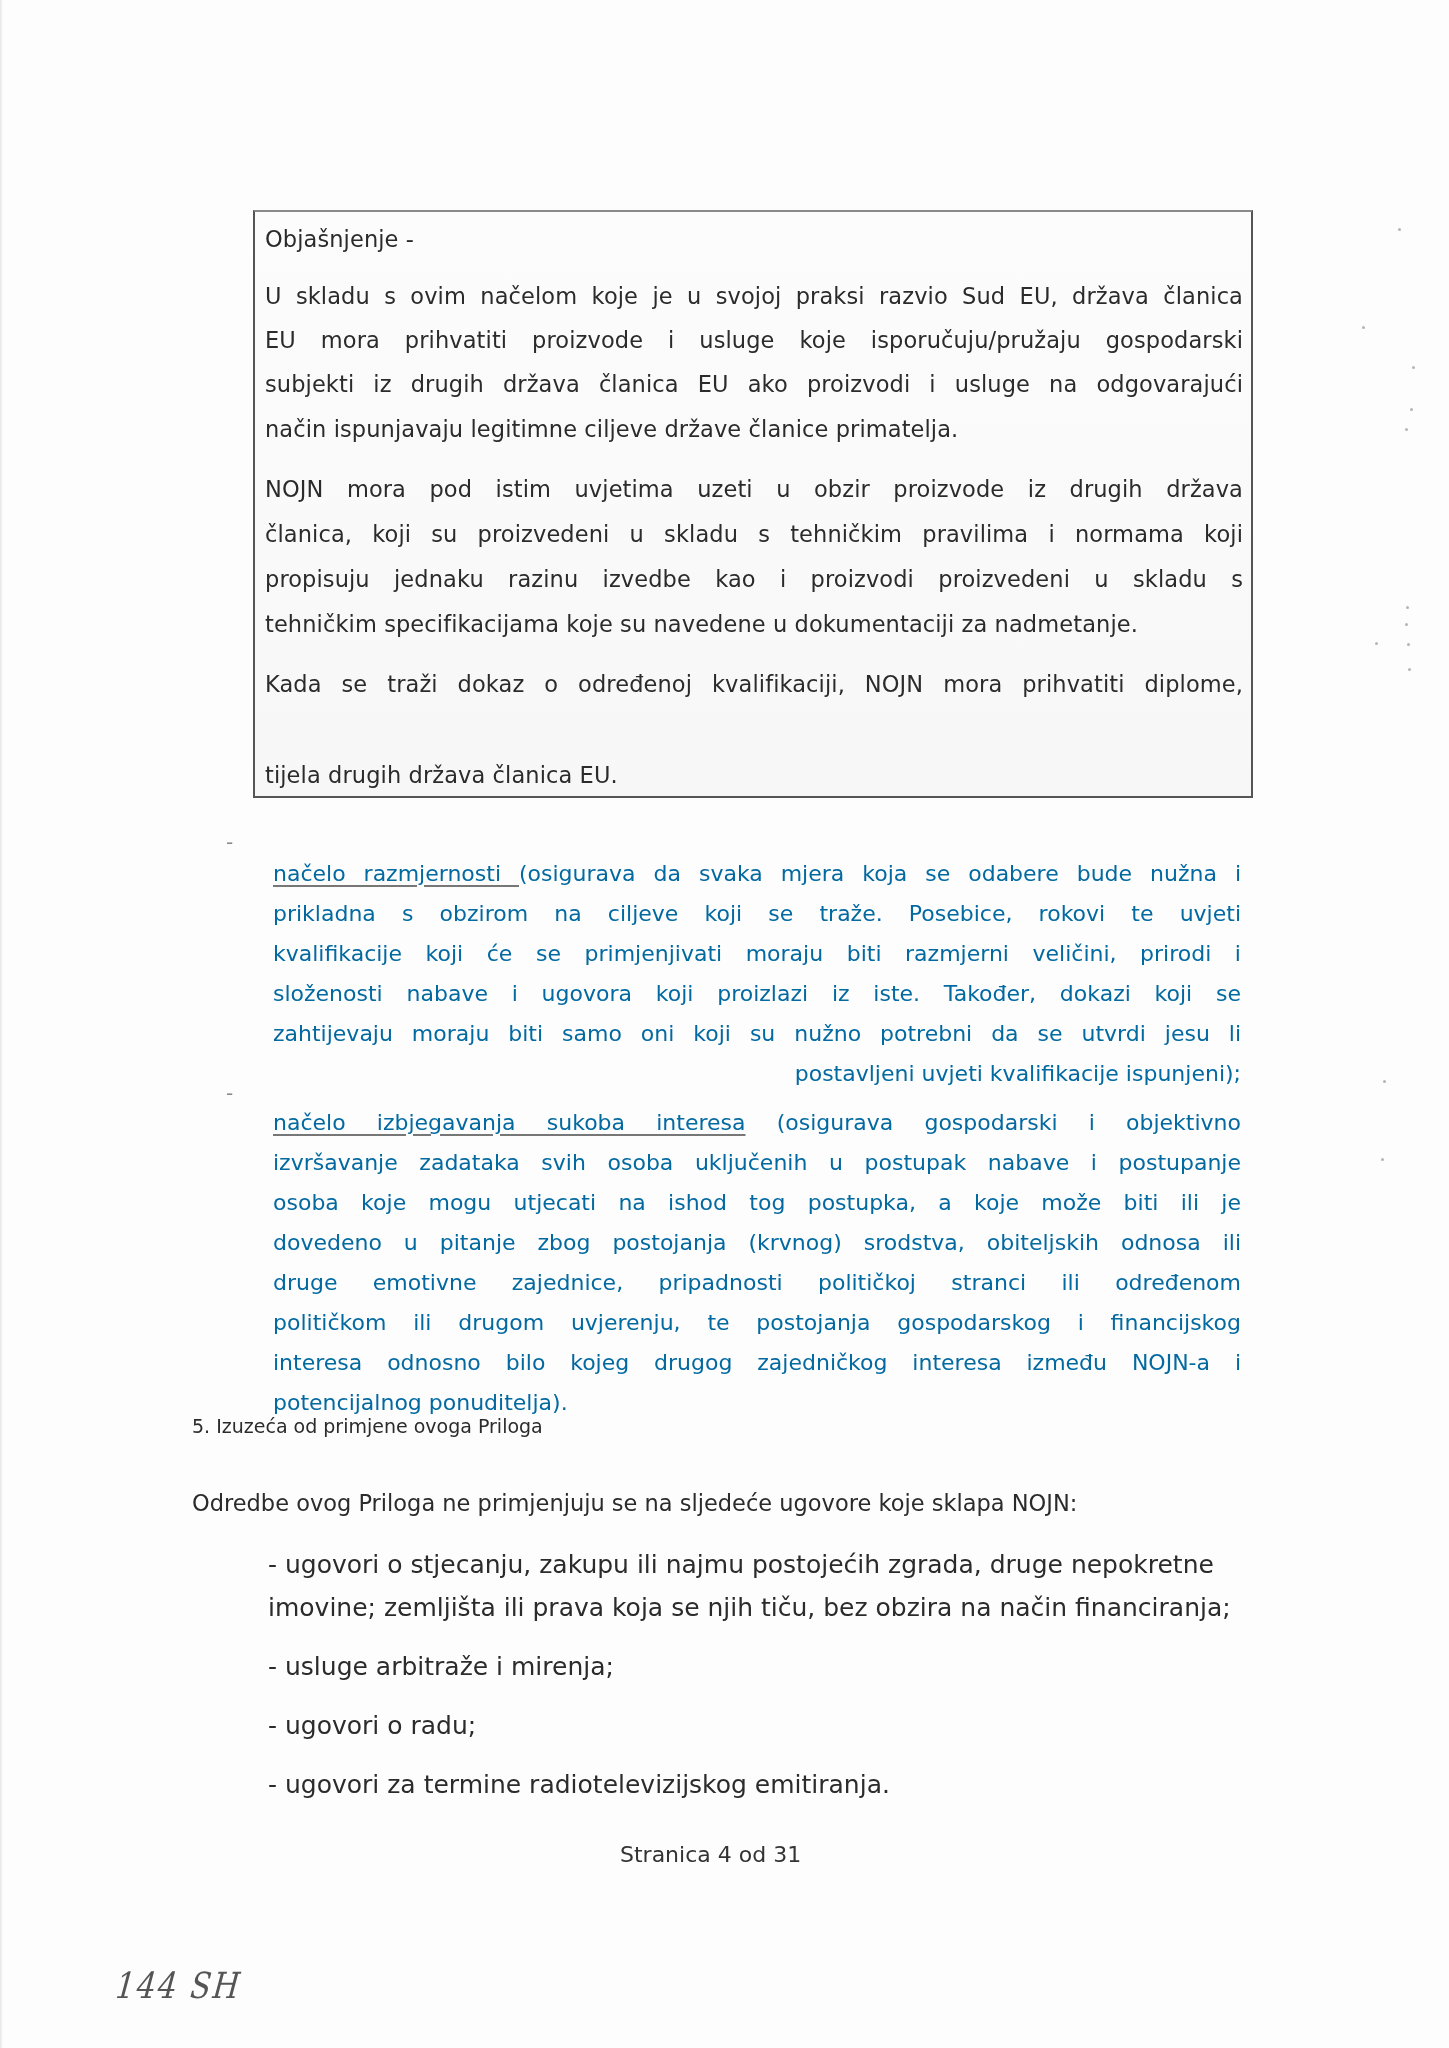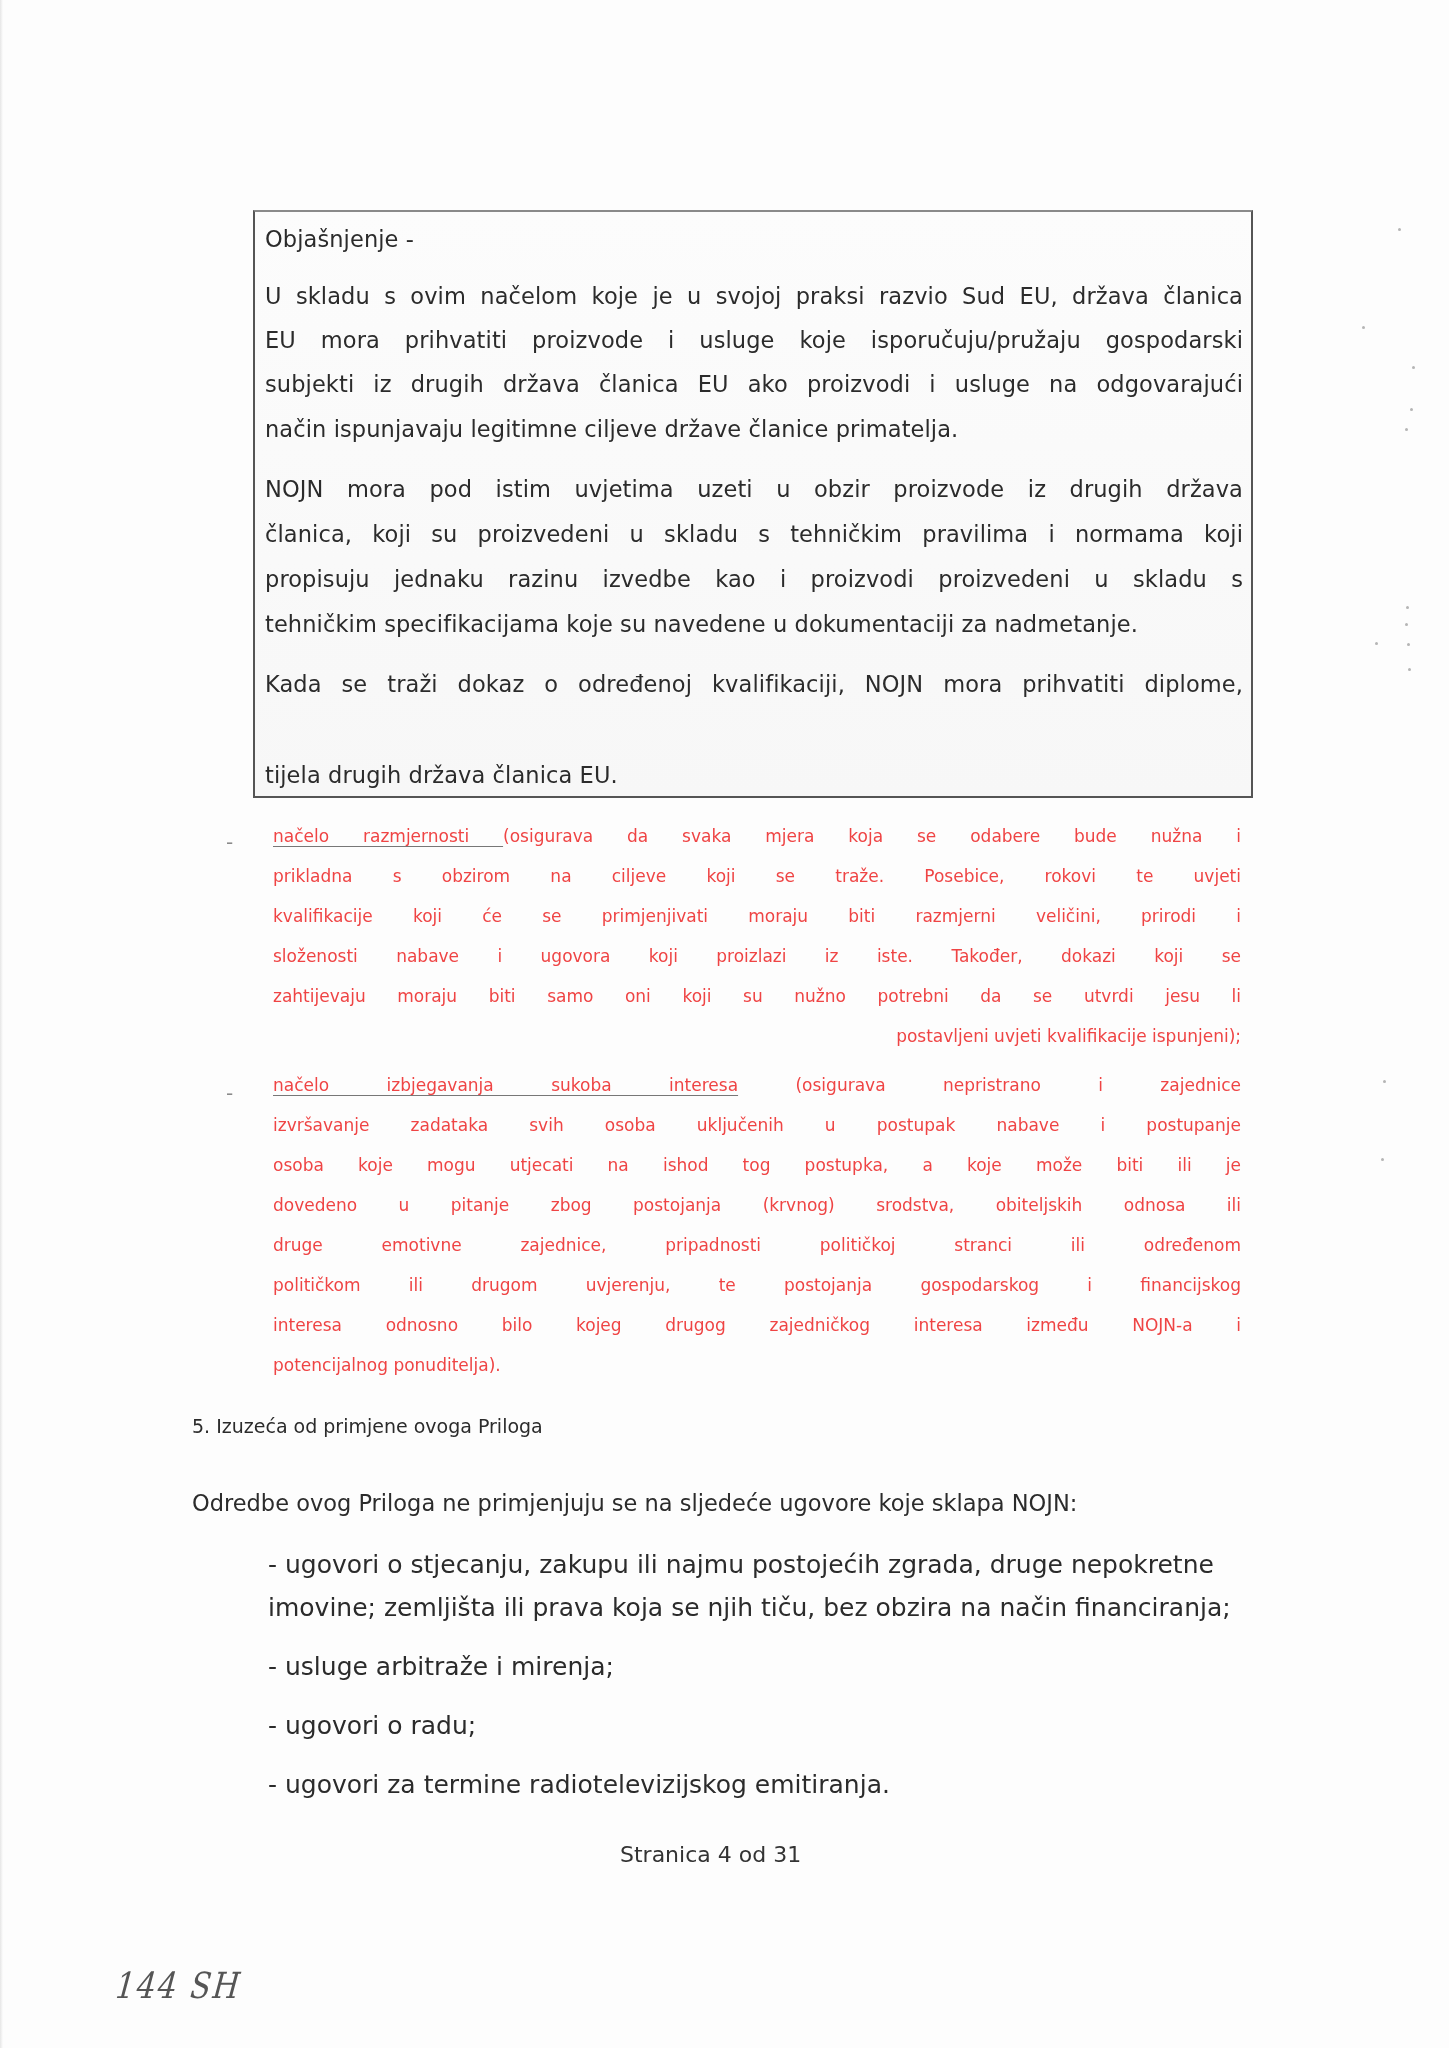--- a/index.html
+++ b/index.html
@@ -47,23 +47,24 @@
       white-space: nowrap;
       color: #2b2b2b;
       width: 978px;
     }
     .justify {
       text-align: justify;
       text-align-last: justify;
     }
     .line {
       position: absolute;
-      font-size: 17px;
+      font-size: 22px;
       white-space: nowrap;
-      color: #ef4444;
+      color: #0369a1;
+      margin-top: 35px;
     }
     .body-line {
       left: 273px;
       width: 968px;
     }
     .dash {
       position: absolute;
       left: 226px;
       font-size: 20px;
       color: #8a8a8a;
@@ -147,21 +148,21 @@
     <span class="u">načelo razmjernosti </span><span>(osigurava da svaka mjera koja se odabere bude nužna i</span>
   </div>
   <div class="line body-line justify" style="top:866px;">prikladna s obzirom na ciljeve koji se traže. Posebice, rokovi te uvjeti</div>
   <div class="line body-line justify" style="top:906px;">kvalifikacije koji će se primjenjivati moraju biti razmjerni veličini, prirodi i</div>
   <div class="line body-line justify" style="top:946px;">složenosti nabave i ugovora koji proizlazi iz iste. Također, dokazi koji se</div>
   <div class="line body-line justify" style="top:986px;">zahtijevaju moraju biti samo oni koji su nužno potrebni da se utvrdi jesu li</div>
   <div class="line body-line" style="top:1026px;text-align:right;">postavljeni uvjeti kvalifikacije ispunjeni);</div>
 
   <div class="dash" style="top:1081px;">-</div>
   <div class="line body-line justify" style="top:1075px;">
-    <span class="u">načelo izbjegavanja sukoba interesa</span><span> (osigurava nepristrano i zajednice</span>
+    <span class="u">načelo izbjegavanja sukoba interesa</span><span> (osigurava gospodarski i objektivno</span>
   </div>
   <div class="line body-line justify" style="top:1115px;">izvršavanje zadataka svih osoba uključenih u postupak nabave i postupanje</div>
   <div class="line body-line justify" style="top:1155px;">osoba koje mogu utjecati na ishod tog postupka, a koje može biti ili je</div>
   <div class="line body-line justify" style="top:1195px;">dovedeno u pitanje zbog postojanja (krvnog) srodstva, obiteljskih odnosa ili</div>
   <div class="line body-line justify" style="top:1235px;">druge emotivne zajednice, pripadnosti političkoj stranci ili određenom</div>
   <div class="line body-line justify" style="top:1275px;">političkom ili drugom uvjerenju, te postojanja gospodarskog i financijskog</div>
   <div class="line body-line justify" style="top:1315px;">interesa odnosno bilo kojeg drugog zajedničkog interesa između NOJN-a i</div>
   <div class="line body-line" style="top:1355px;">potencijalnog ponuditelja).</div>
 
   <div class="heading">5. Izuzeća od primjene ovoga Priloga</div>

